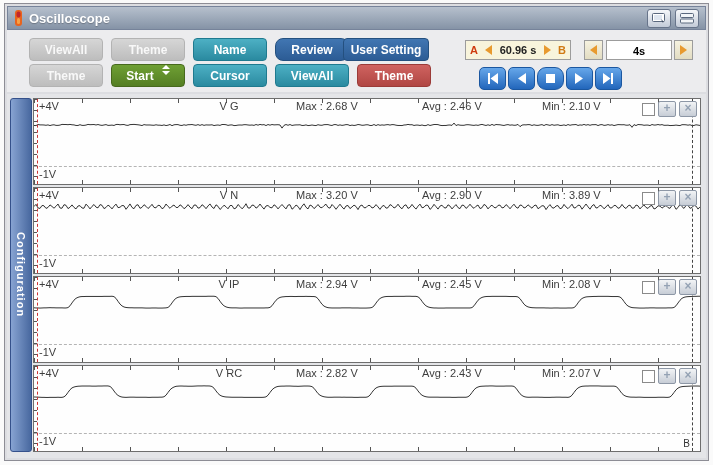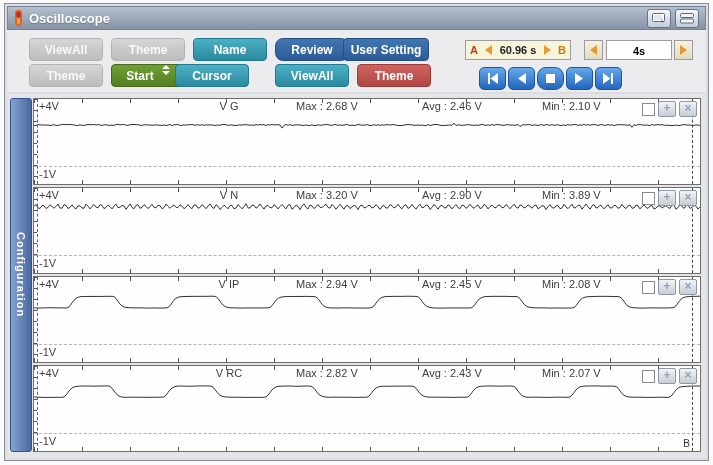--- a/index.html
+++ b/index.html
@@ -103,21 +103,21 @@
     <div class="btn blue" style="left:336px;top:8px;width:86px;">User Setting</div>
 
     <div class="btn gray" style="left:22px;top:34px;width:74px;">Theme</div>
     <div class="btn green" style="left:104px;top:34px;width:74px;">
       <span>Start</span>
       <span class="spin">
             <i class="up"></i>
             <i class="dn"></i>
           </span>
     </div>
-    <div class="btn teal" style="left:168px;top:34px;width:74px;">Cursor</div>
+    <div class="btn teal" style="left:186px;top:34px;width:74px;">Cursor</div>
     <div class="btn teal" style="left:268px;top:34px;width:74px;">ViewAll</div>
     <div class="btn red" style="left:350px;top:34px;width:74px;">Theme</div>
 
     <div class="ab-field">
       <span class="ab-a">A</span>
       <span class="tri left"></span>
       <span class="ab-val">60.96 s</span>
       <span class="tri right"></span>
       <span class="ab-b">B</span>
     </div>

